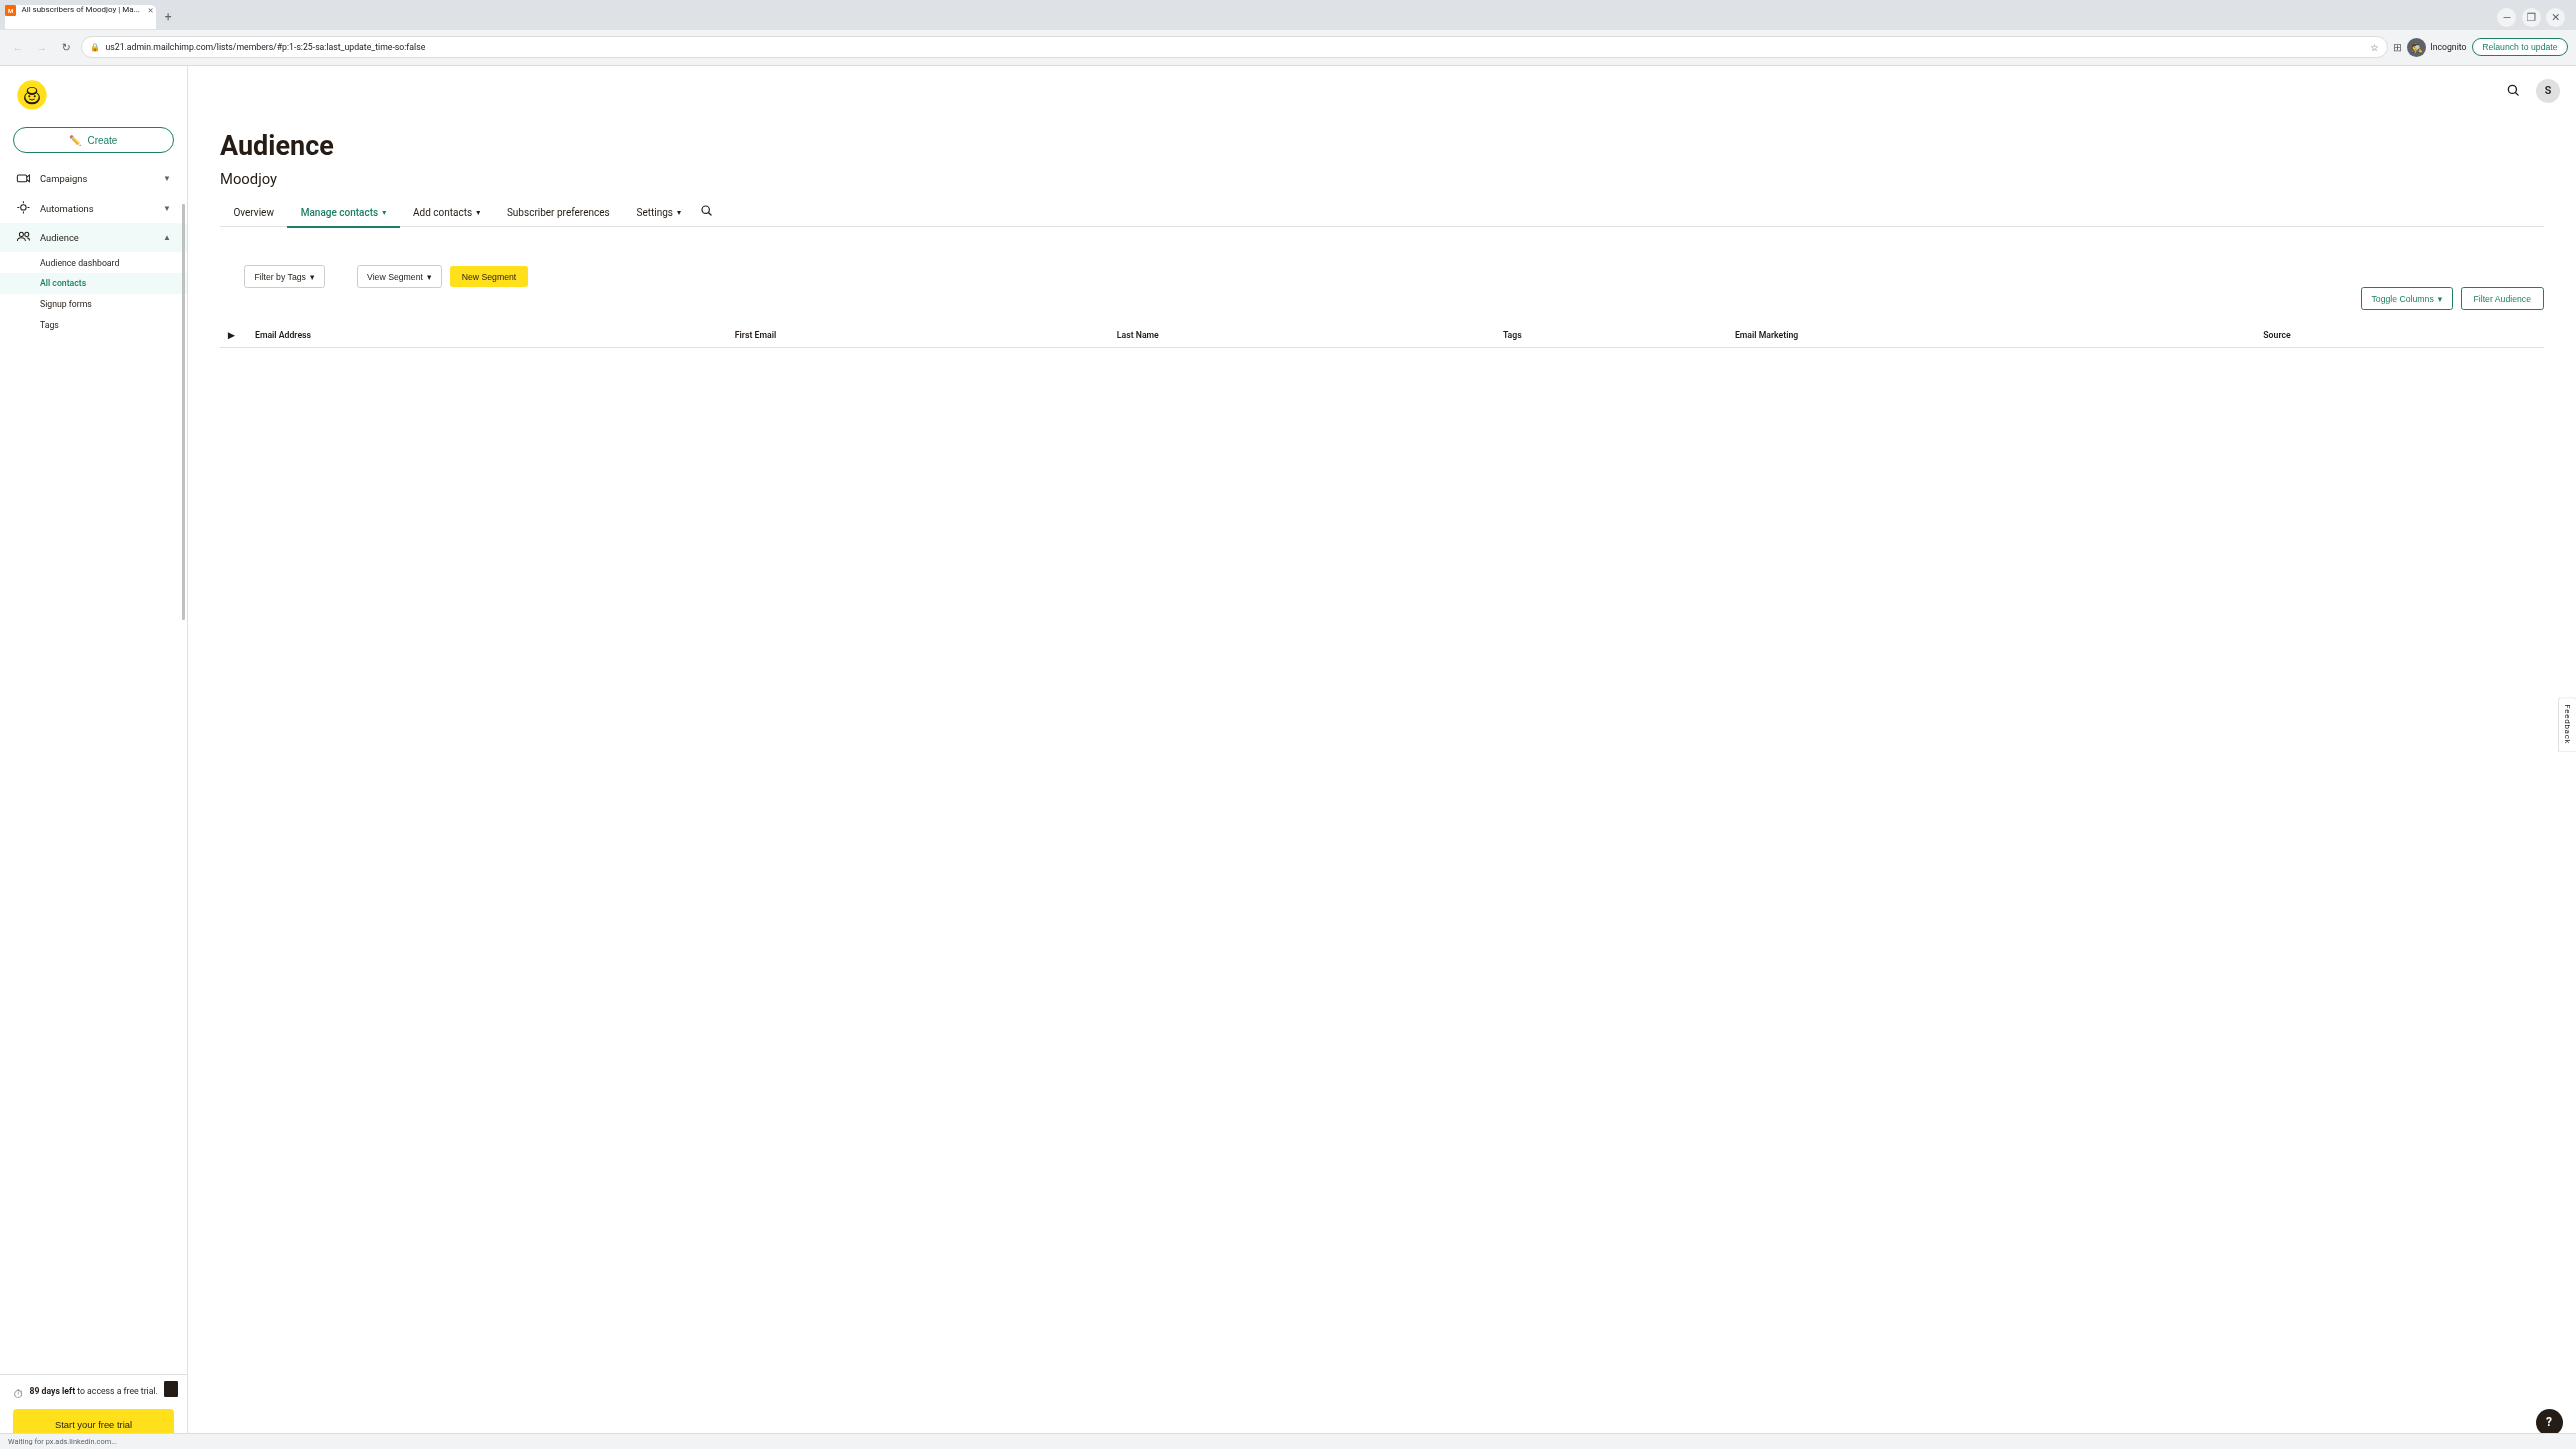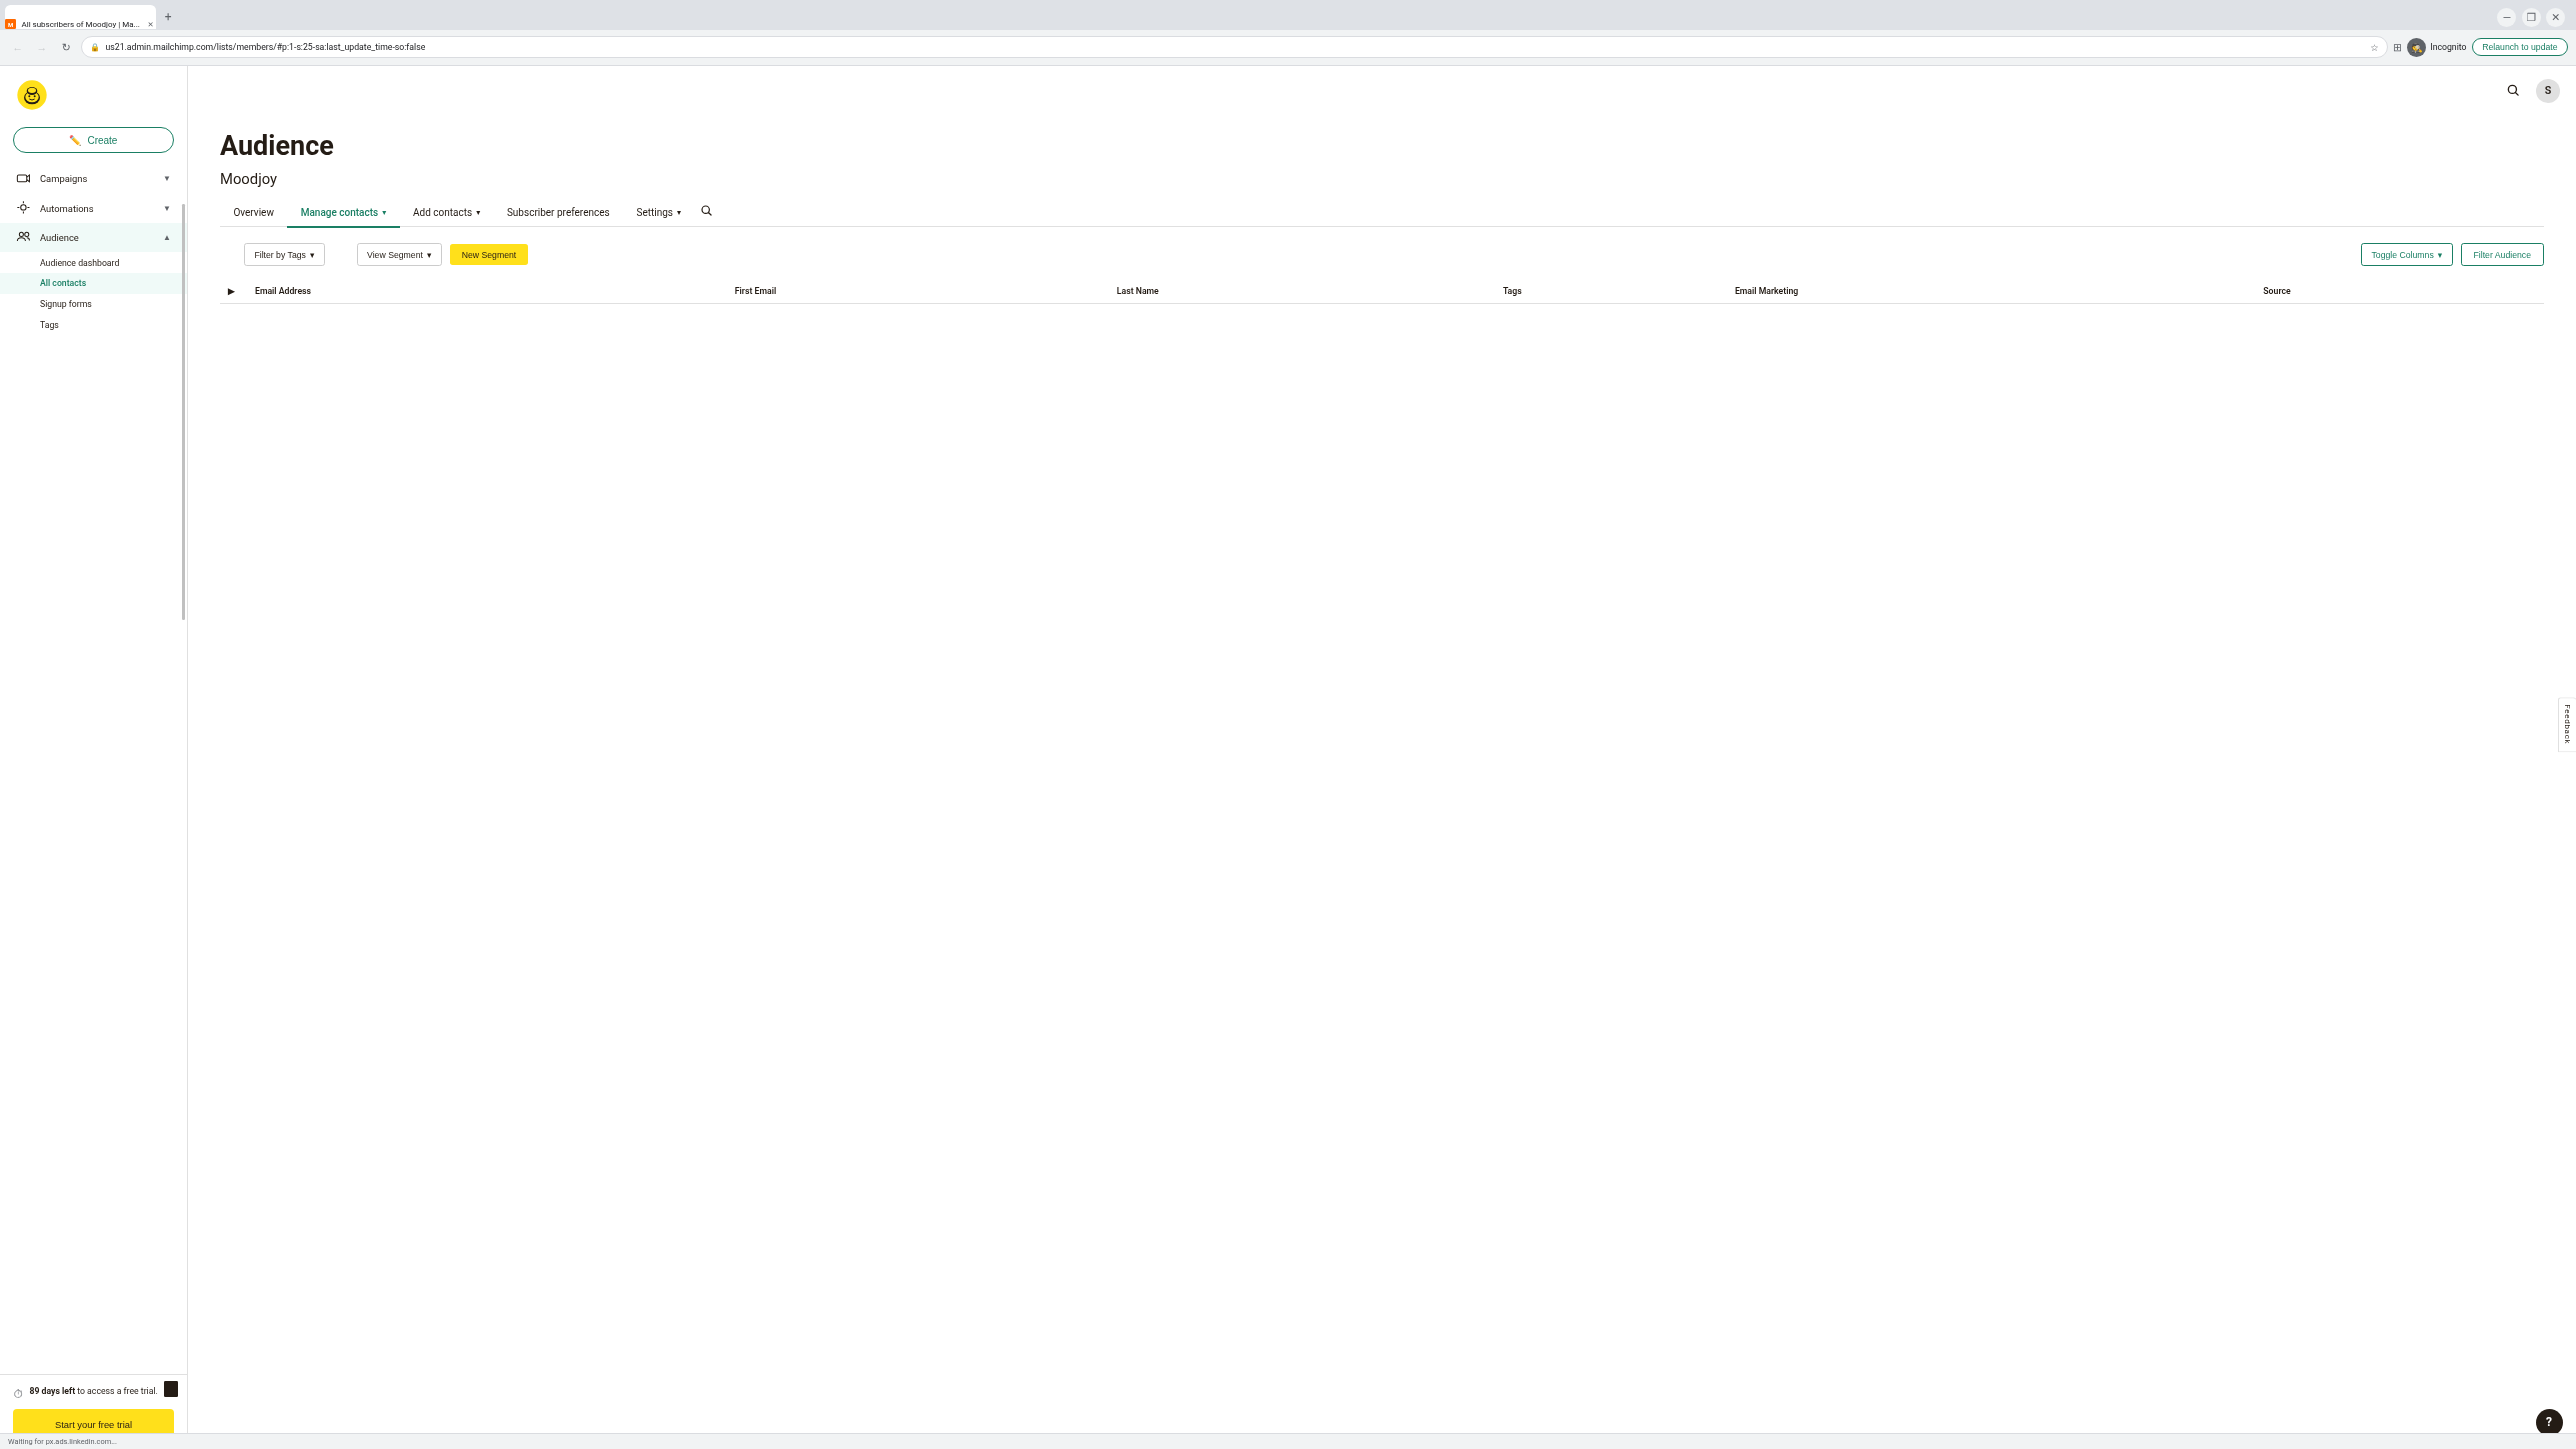--- a/index.html
+++ b/index.html
@@ -12,21 +12,21 @@
     }
     .tab-bar {
       display: flex;
       align-items: center;
       padding: 5.4px 5.4px 0;
       background: #dee1e6;
       height: 29.5px;
     }
     .tab {
       display: flex;
-      align-items: flex-end;
+      align-items: flex-start;
       background: #f1f3f4;
       border-radius: 5.4px 5.4px 0 0;
       padding: 0 0;
       height: 24px;
       min-width: 134px;
       max-width: 188px;
       font-size: 8.7px;
       color: #202124;
       gap: 5.4px;
       position: relative;
@@ -346,21 +346,21 @@
     .tab-search-icon { font-size: 12px; cursor: pointer; color: #241c15; margin-left: 5.4px; }
 
     
     .toolbar {
       display: flex;
       align-items: center;
       justify-content: space-between;
       margin-bottom: 13.4px;
     }
     .toolbar-left { display: flex; gap: 8px; align-items: center; }
-    .toolbar-right { display: flex; gap: 8px; align-items: center; }
+    .toolbar-right { display: flex; gap: 8px; align-items: center; margin-top: 44px; }
     .filter-btn {
       display: flex;
       align-items: center;
       gap: 4px;
       padding: 5.4px 9.4px;
       border: 0.7px solid #ccc;
       border-radius: 2.7px;
       font-size: 8.7px;
       color: #241c15;
       cursor: pointer;

